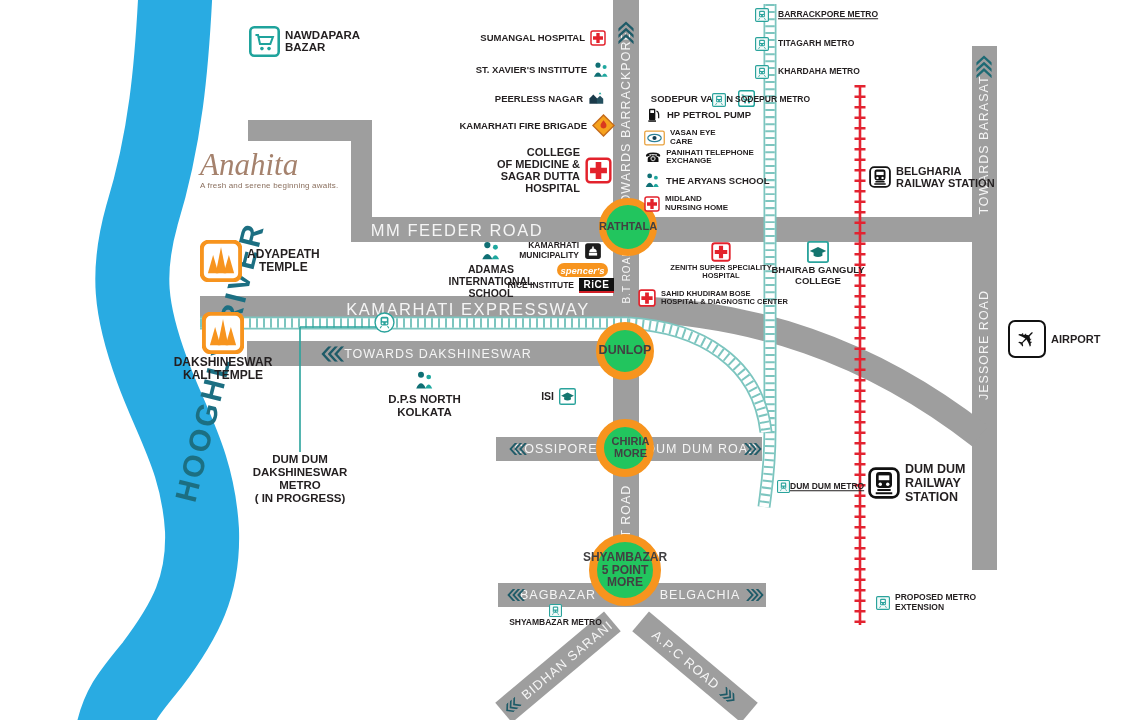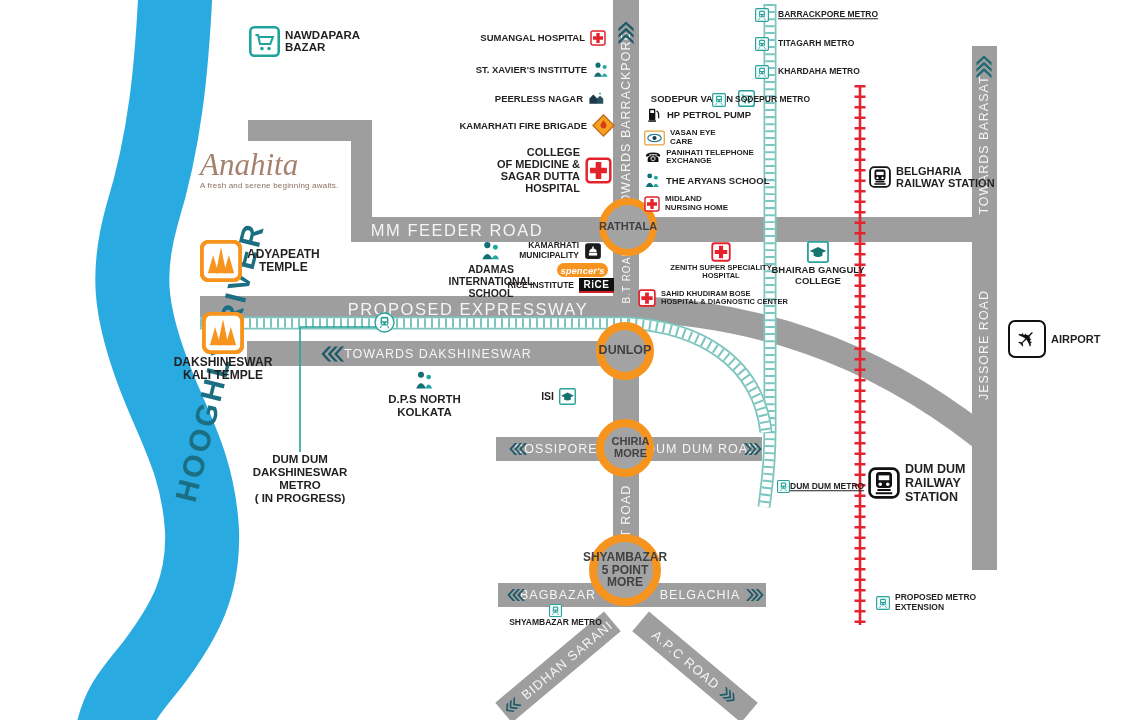--- a/index.html
+++ b/index.html
@@ -8,21 +8,21 @@
   
   .road{position:absolute;background:#9e9e9e;z-index:1;}
   .roadlabel{position:absolute;color:#f5f5f5;font-weight:bold;letter-spacing:1px;
              white-space:nowrap;z-index:4;transform:translate(-50%,-50%);}
   .rl-big{font-size:16.5px;font-weight:normal;letter-spacing:1.5px;}
   .rl-mid{font-size:12.5px;font-weight:normal;letter-spacing:1px;}
   .vert{transform:translate(-50%,-50%) rotate(-90deg);}
   
   #overlay{position:absolute;left:0;top:0;z-index:2;pointer-events:none;}
   
-  .junction{position:absolute;background:#a3a3a3;border:7px solid #f7941e;border-radius:50%;
+  .junction{position:absolute;background:#22c55e;border:7px solid #f7941e;border-radius:50%;
             display:flex;align-items:center;justify-content:center;text-align:center;
             color:#414042;font-weight:bold;z-index:5;white-space:pre-line;line-height:1.05;
             transform:translate(-50%,-50%);}
   
   .poi{position:absolute;z-index:6;}
   .lbl{color:#231f20;font-weight:bold;font-size:9.5px;line-height:1.12;white-space:pre-line;}
   .poi-l .lbl{position:absolute;right:100%;margin-right:5px;top:50%;transform:translateY(-50%);
               text-align:right;width:max-content;}
   .poi-r .lbl{position:absolute;left:100%;margin-left:5px;top:50%;transform:translateY(-50%);
               text-align:left;width:max-content;}
@@ -217,21 +217,21 @@
 
     <g>
       <path d="M860,85 V625" fill="none" stroke="#e32330" stroke-width="11" stroke-dasharray="2.5 8"></path>
       <path d="M860,85 V625" fill="none" stroke="#e32330" stroke-width="2.6"></path>
     </g>
   </svg>
 
   <div id="rivertext">HOOGHLY RIVER</div>
 
   <div class="roadlabel rl-big" style="left:457px;top:230px;">MM FEEDER ROAD</div>
-  <div class="roadlabel rl-big" style="left:468px;top:309px;">PROPOSED EXPRESSWAY</div>
+  <div class="roadlabel rl-big" style="left:468px;top:309px;">KAMARHATI EXPRESSWAY</div>
   <div class="roadlabel rl-mid" style="left:438px;top:354px;">TOWARDS DAKSHINESWAR</div>
   <div class="roadlabel rl-mid vert" style="left:626px;top:122px;">TOWARDS BARRACKPORE</div>
   <div class="roadlabel rl-mid vert" style="left:626px;top:276px;font-size:10px;">B.T ROAD</div>
   <div class="roadlabel rl-mid vert" style="left:626px;top:518px;">B.T ROAD</div>
   <div class="roadlabel rl-mid" style="left:556px;top:449px;">COSSIPORE</div>
   <div class="roadlabel rl-mid" style="left:702px;top:449px;">DUM DUM ROAD</div>
   <div class="roadlabel rl-mid" style="left:558px;top:595px;">BAGBAZAR</div>
   <div class="roadlabel rl-mid" style="left:700px;top:595px;">BELGACHIA</div>
   <div class="roadlabel rl-mid vert" style="left:984px;top:145px;">TOWARDS BARASAT</div>
   <div class="roadlabel rl-mid vert" style="left:984px;top:345px;">JESSORE ROAD</div>

